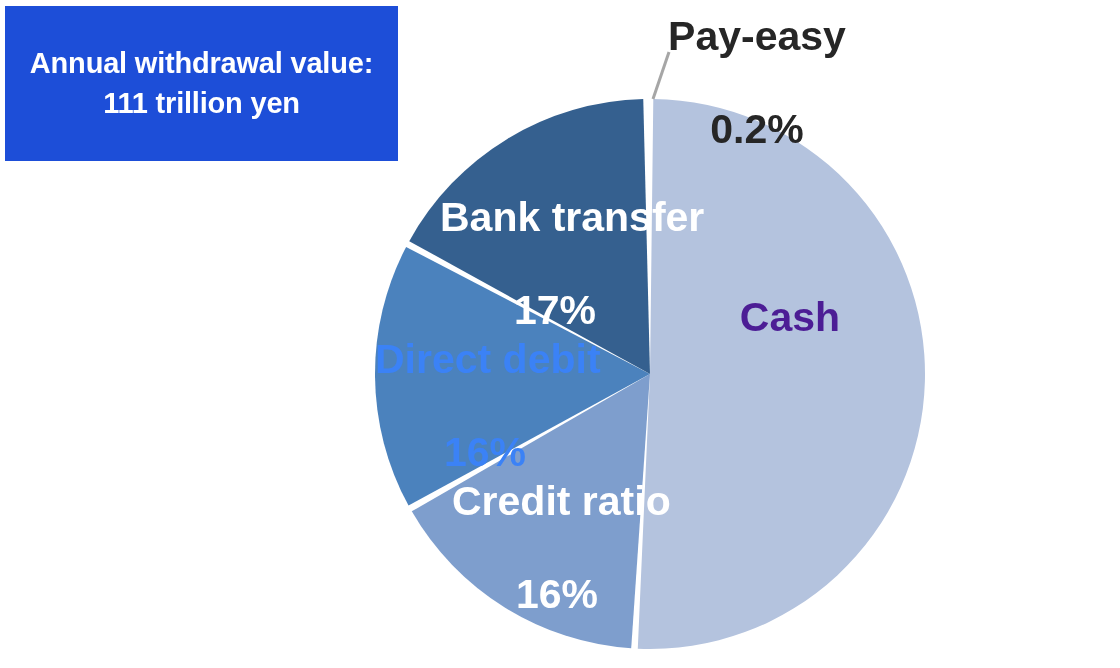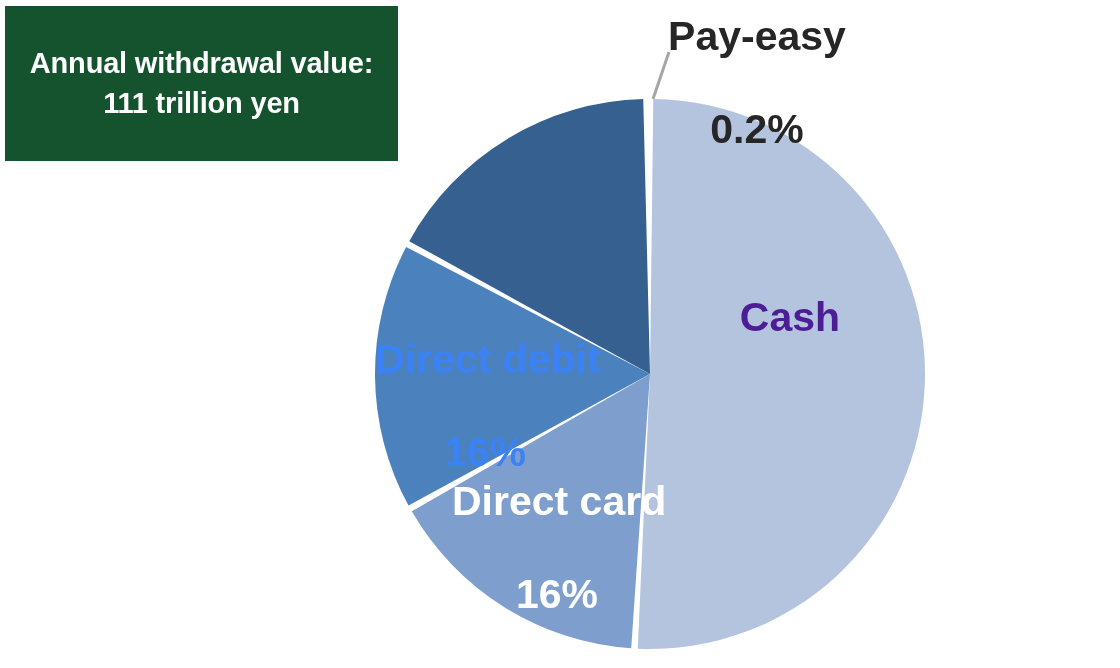--- a/index.html
+++ b/index.html
@@ -20,21 +20,21 @@
     background: #ffffff;
   }
 
   
   #annotation-box {
     position: absolute;
     left: 5px;
     top: 6px;
     width: 393px;
     height: 155px;
-    background: #14532d;
+    background: #1d4ed8;
     box-sizing: border-box;
     display: flex;
     flex-direction: column;
     align-items: center;
     justify-content: center;
     color: #ffffff;
     font-weight: bold;
     font-size: 29px;
     line-height: 1.35;
     letter-spacing: -0.2px;
@@ -116,28 +116,32 @@
       </g>
     <g id="pie-leaders">
         <line x1="653" y1="99" x2="669" y2="52" stroke="#a6a6a6" stroke-width="3"></line>
       </g>
   </svg>
 
   <div class="slice-label" id="label-cash">
     <span class="lbl-name">Cash</span>
   </div>
 
+  <div class="slice-label" id="label-bank-transfer">
+    <span class="lbl-name">Bank transfer</span>
+    <span class="lbl-val">17%</span>
+  </div>
 
   <div class="slice-label" id="label-direct-debit">
     <span class="lbl-name">Direct debit</span>
     <span class="lbl-val">16%</span>
   </div>
 
   <div class="slice-label" id="label-credit-card">
-    <span class="lbl-name">Direct card</span>
+    <span class="lbl-name">Credit ratio</span>
     <span class="lbl-val">16%</span>
   </div>
 
   <div class="slice-label" id="label-pay-easy">
     <span class="lbl-name">Pay-easy</span>
     <span class="lbl-val">0.2%</span>
   </div>
 
 </div>
 

